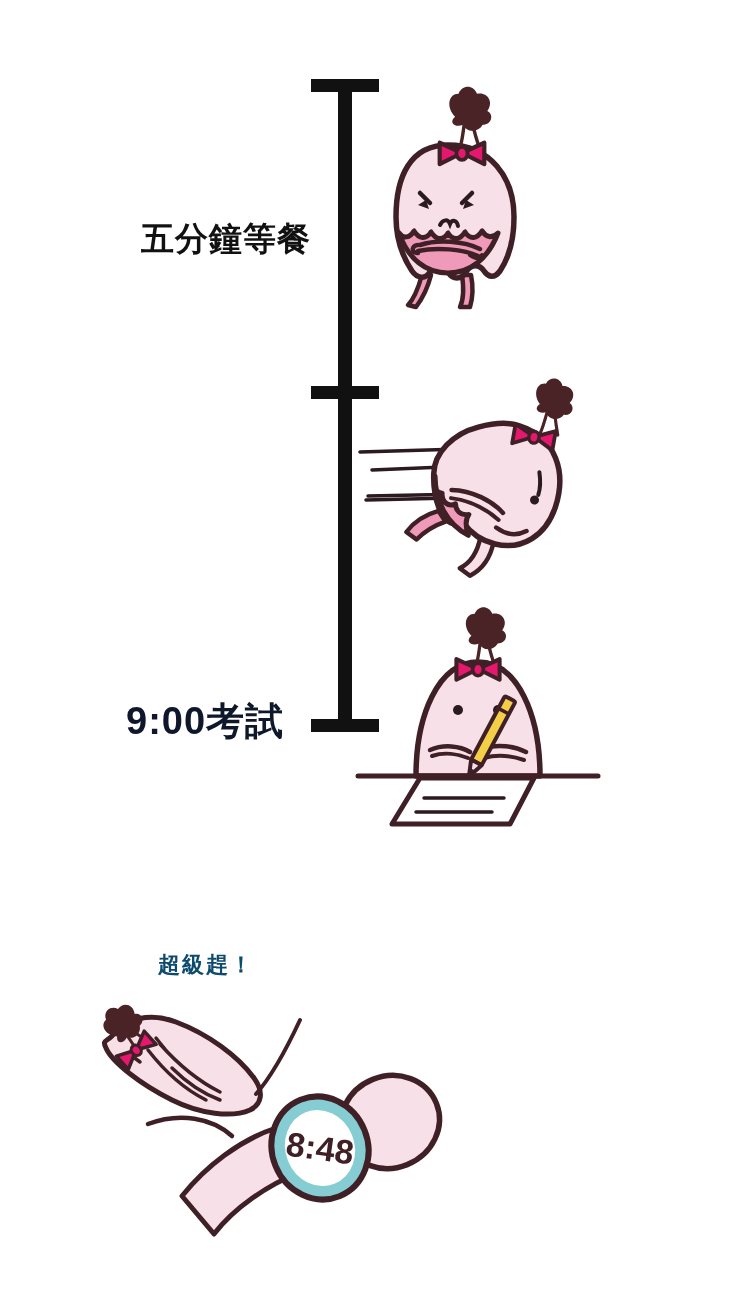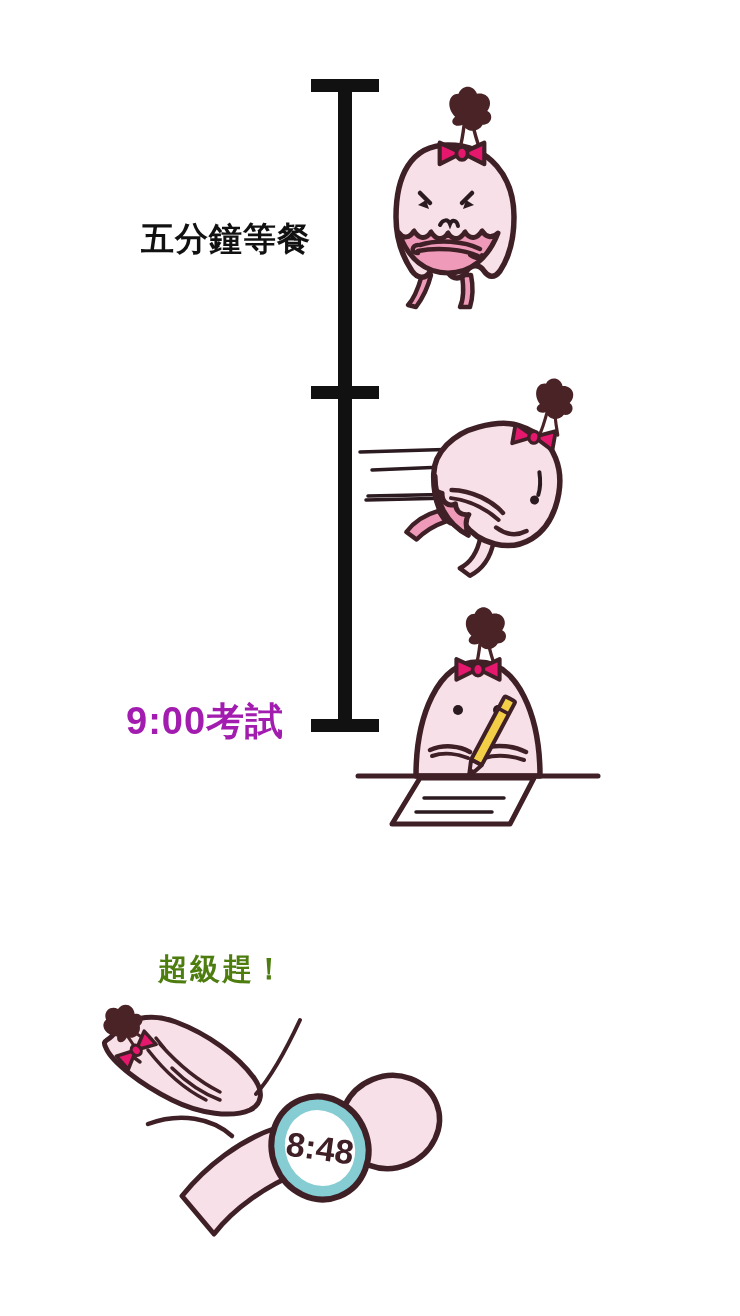--- a/index.html
+++ b/index.html
@@ -36,29 +36,29 @@
   }
   .label-run {
     left: 141px;
     top: 512px;
     font-size: 33px;
   }
   .label-exam {
     left: 126px;
     top: 702px;
     font-size: 38px;
-    color: #a21caf;
+    color: #0f172a;
     font-weight: bold;
   }
   .label-rush {
     left: 158px;
     top: 954px;
-    font-size: 30px;
+    font-size: 22px;
     font-weight: bold;
-    color: #4d7c0f;
+    color: #0c4a6e;
     letter-spacing: 2px;
   }
   svg.scene {
     position: absolute;
     left: 0;
     top: 0;
     width: 740px;
     height: 1316px;
     pointer-events: none;
   }

